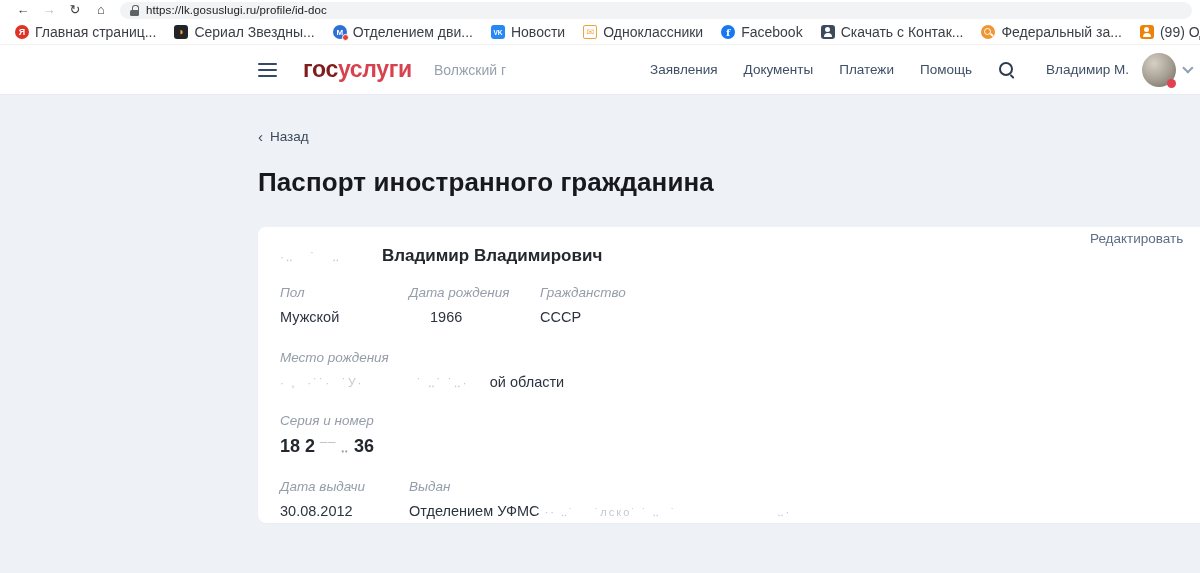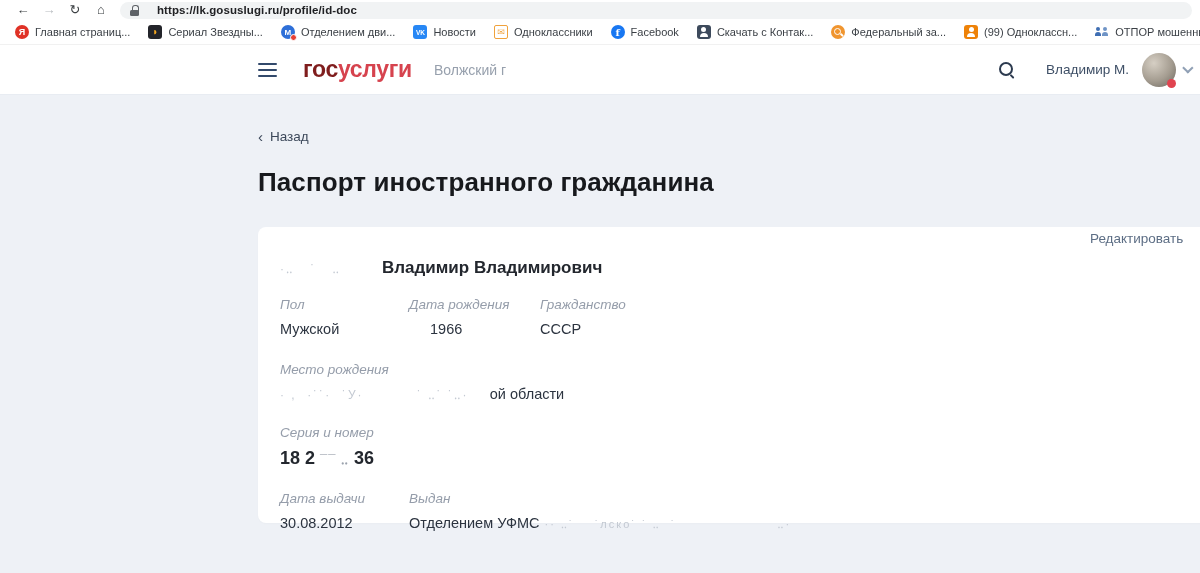--- a/index.html
+++ b/index.html
@@ -6,25 +6,25 @@
   html,body { width:1200px; height:573px; overflow:hidden; font-family:"Liberation Sans",sans-serif; background:#fff; }
 
   
   .addr-bar { height:20px; display:flex; align-items:center; padding:0 8px 0 10px; background:#fff; gap:0; }
   .nav-ic { width:26px; font-size:13px; color:#3c4043; text-align:center; cursor:pointer; line-height:20px; }
   .nav-ic.disabled { color:#b8bcc0; }
   .url-pill { flex:1; height:17px; margin-left:6px; background:#f1f3f4; border-radius:9px; display:flex; align-items:center; padding:0 10px; gap:7px; }
   .lock { position:relative; width:9px; height:11px; flex:0 0 auto; }
   .lock::before { content:""; position:absolute; top:0; left:2px; width:5px; height:6px; border:1.5px solid #5f6368; border-bottom:none; border-radius:3px 3px 0 0; }
   .lock::after { content:""; position:absolute; bottom:0; left:0; width:9px; height:6px; background:#5f6368; border-radius:1.5px; }
-  .url-text { font-size:11.5px; font-weight:700; color:#202124; letter-spacing:.1px;margin-left:11px; }
+  .url-text { font-size:11.5px; font-weight:400; color:#202124; letter-spacing:.1px; }
 
   .bm-bar { height:25px; display:flex; align-items:center; padding:0 6px; background:#fff; border-bottom:1px solid #f1f1f1; white-space:nowrap; }
   .bm { display:inline-flex; align-items:center; gap:6px; margin:0 9px; cursor:pointer; }
-  .bm-label { font-size:11px; color:#3a3f45; }
+  .bm-label { font-size:14px; color:#3a3f45; }
   .bm-ic { width:14px; height:14px; flex:0 0 auto; display:flex; align-items:center; justify-content:center; }
   .ic-yandex { background:#e03226; border-radius:50%; color:#fff; font-size:9px; font-weight:700; }
   .ic-film { background:#23242a; border-radius:3px; color:#f6a820; font-size:10px; line-height:14px; }
   .ic-mailm { background:#2e6fd8; border-radius:50%; color:#fff; font-size:8px; font-weight:700; position:relative; }
   .ic-mailm::after { content:""; position:absolute; right:-2px; bottom:-2px; width:5px; height:5px; border-radius:50%; background:#e64034; border:1px solid #fff; }
   .ic-vk { background:#2787f5; border-radius:3px; color:#fff; font-size:6.5px; font-weight:700; }
   .ic-env { background:#fff; border:1.5px solid #f0a23c; border-radius:2px; color:#f0a23c; font-size:9px; }
   .ic-fb { background:#1877f2; border-radius:50%; color:#fff; font-size:10px; font-weight:700; font-family:"DejaVu Serif",serif; }
   .ic-person { display:block; }
   .ic-person::before { content:""; display:block; width:5px; height:5px; border-radius:50%; background:#fff; margin:2px auto 0; }
@@ -61,21 +61,21 @@
   
   .content { height:478px; background:#eef1f6; padding:33px 0 0 258px; }
   .back-link { display:inline-flex; align-items:center; gap:7px; font-size:13.5px; color:#3c485a; cursor:pointer; }
   .back-chev { font-size:15px; line-height:1; color:#3c485a; }
   .page-title { margin-top:21px; font-size:26px; font-weight:700; color:#17191d; letter-spacing:.1px; }
 
   .card { position:relative; margin-top:29px; width:962px; height:296px; background:#fff; border-radius:8px; padding:19px 0 0 22px; box-shadow:0 1px 2px rgba(0,0,0,.02); }
   .redacted { color:#c3c9d2; font-size:12px; letter-spacing:2px; white-space:pre; }
   .name-row { display:flex; align-items:baseline; }
   .name-redacted { display:inline-block; width:102px; }
-  .name { font-size:17px; font-weight:700; color:#23272e;margin-top:12px; }
+  .name { font-size:17px; font-weight:700; color:#23272e; }
   .edit-link { position:absolute; top:4px; left:832px; font-size:13.5px; color:#5d6e85; cursor:pointer; }
 
   .flabel { font-size:13.5px; color:#959daa;font-style:italic; }
   .fvalue { margin-top:9px; font-size:14.5px; color:#2c3440; }
   .row-flex { display:flex; }
   .col-1 { width:129px; }
   .col-2 { width:131px; }
   .row2 { margin-top:19px; }
   .val-indent { padding-left:21px; }
   .row3 { margin-top:25px; }
@@ -145,20 +145,26 @@
 
 <div class="site-header">
   <div class="burger">
       <span></span>
       <span></span>
       <span></span>
     </div>
   <div class="logo"><span class="p1">гос</span><span class="p2">услуги</span></div>
   <span class="city">Волжский г</span>
   <div class="hspacer"></div>
+  <div class="hnav">
+    <span>Заявления</span>
+    <span>Документы</span>
+    <span>Платежи</span>
+    <span>Помощь</span>
+  </div>
   <span class="search-ic"></span>
   <span class="uname">Владимир М.</span>
   <div class="avatar"></div>
   <span class="hchev"></span>
 </div>
 
 <div class="content">
   <div class="back-link">
     <span class="back-chev">‹</span>
     <span>Назад</span>

